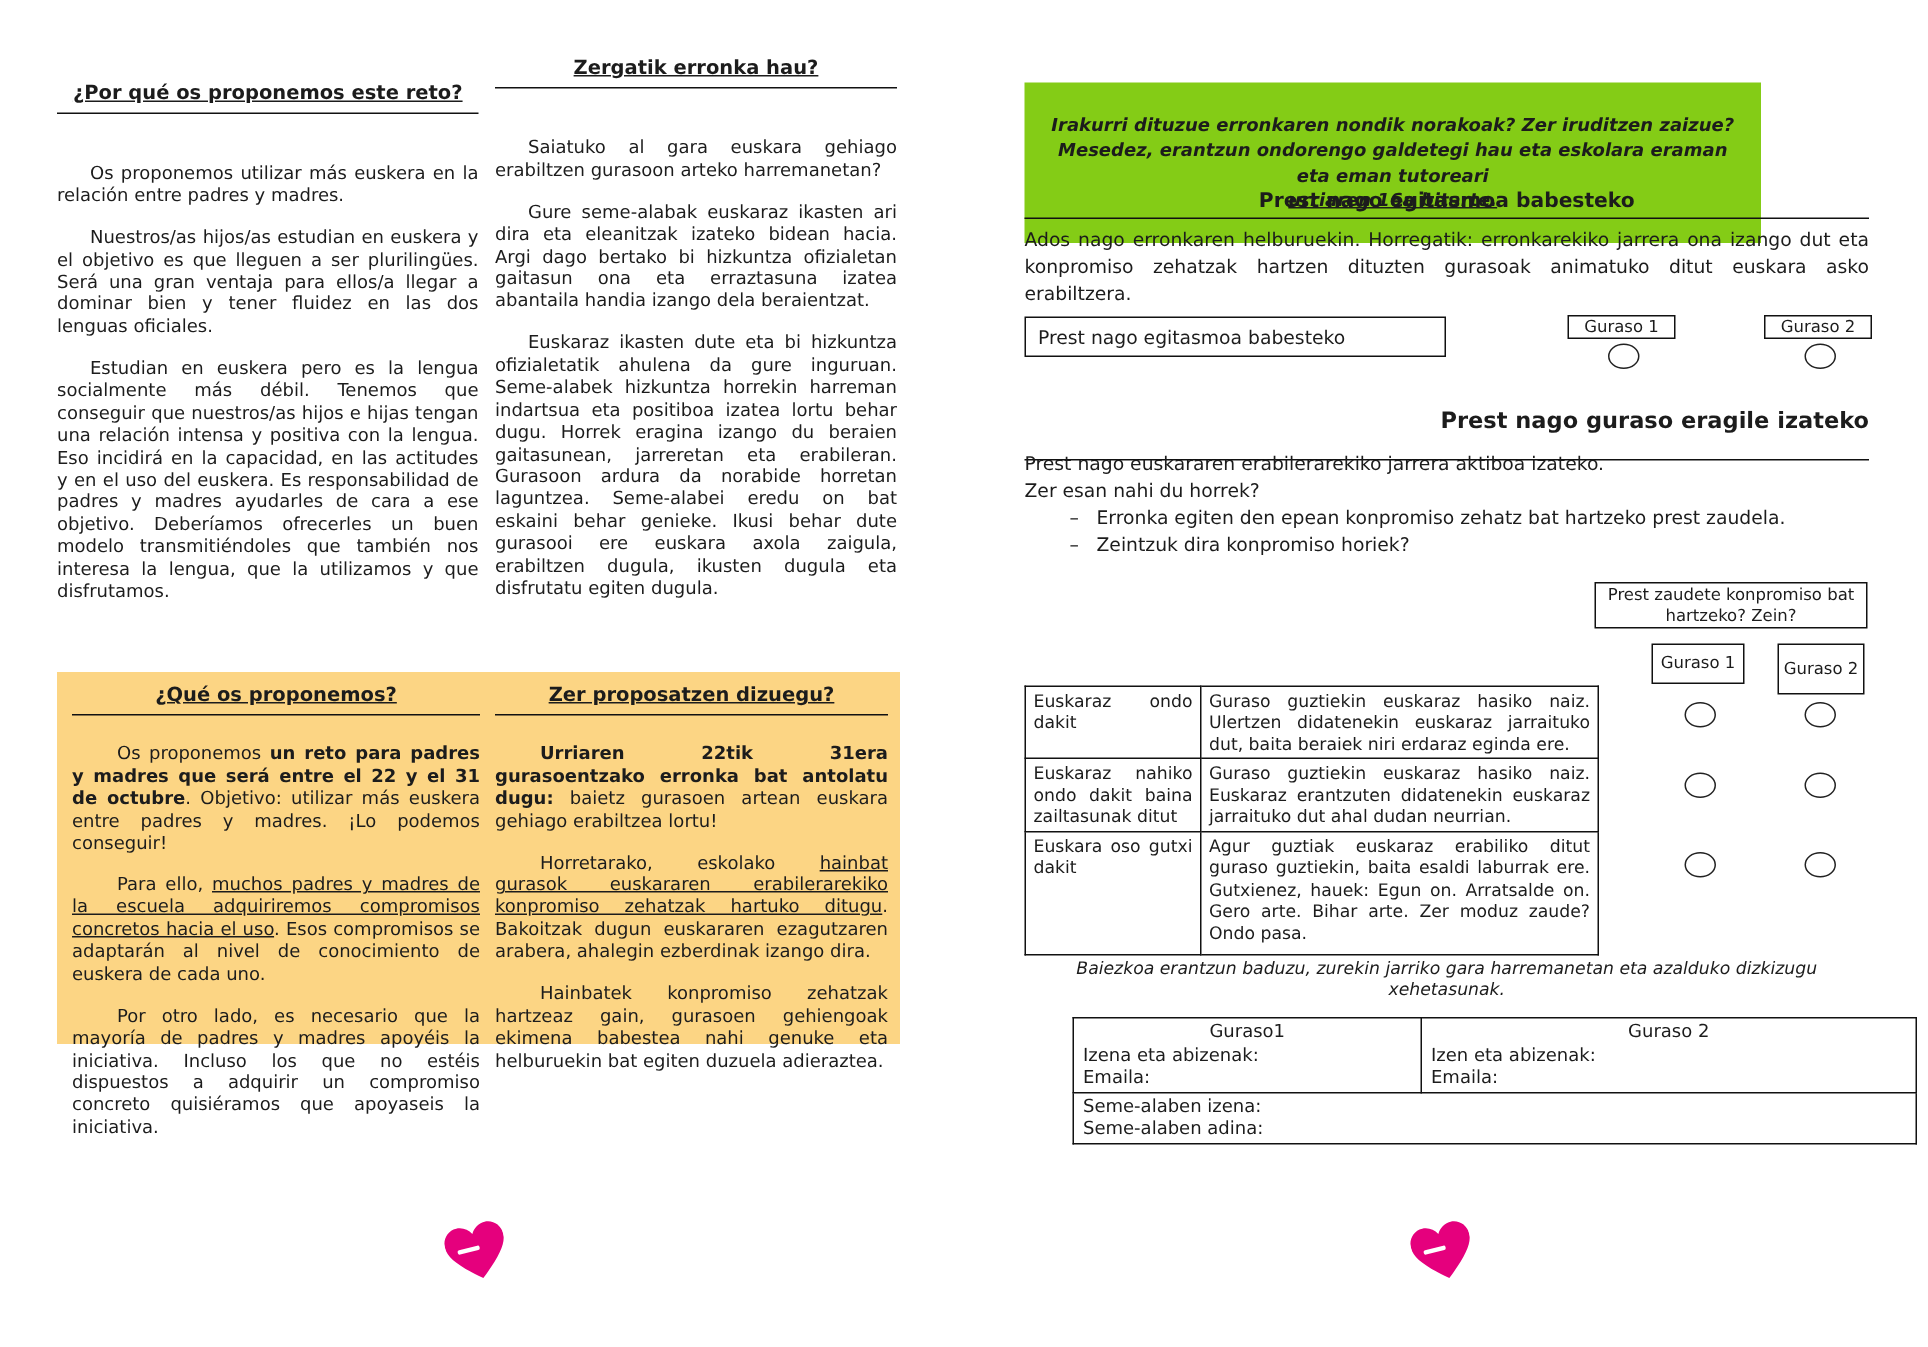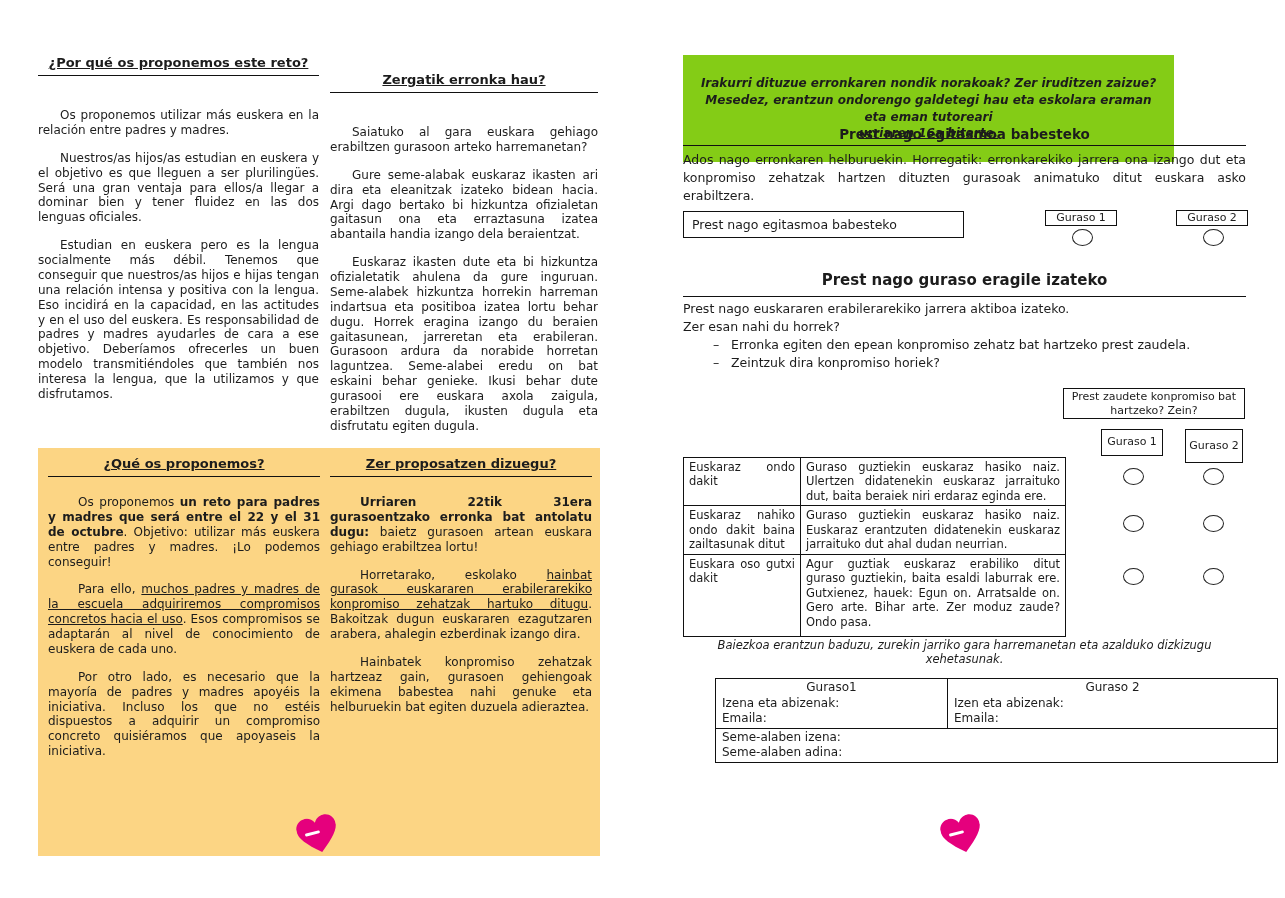--- a/index.html
+++ b/index.html
@@ -18,23 +18,23 @@
     border-bottom:1.6px solid #111; padding-bottom:5px;text-decoration:underline;
   }
   .para { margin-top:13px; font-size:12px; line-height:1.24; text-align:justify; text-indent:22px; }
   .p-first { margin-top:32px; }
   .b  { font-weight:bold; }
   .bu { font-weight:normal; text-decoration:underline; }
   .u  { text-decoration:underline; }
 
   
   .lp-col1 { left:38px;  top:55px; width:281px; }
-  .lp-col2 { left:330px; top:72px; width:268px; }
-
-  .yellow-box { left:38px; top:448px; width:562px; height:408px; background:#fcd584; }
+  .lp-col2 { left:330px; top:38px; width:268px; }
+
+  .yellow-box { left:38px; top:448px; width:562px; height:248px; background:#fcd584; }
   .yb-col1 { position:absolute; left:10px;  top:8px; width:272px; }
   .yb-col2 { position:absolute; left:292px; top:8px; width:262px; }
   .yellow-box .para { text-indent:30px; }
   .yellow-box .p-first { margin-top:18px; }
 
   
   .notice {
     left:683px; top:55px; width:491px; background:#84cc16;
     padding:20px 10px; text-align:center;
     font-style:italic; font-weight:bold; font-size:12px; line-height:1.4;
@@ -55,22 +55,22 @@
   .s1-g1 { left:1045px; top:210px; width:72px; height:16px; }
   .s1-g2 { left:1176px; top:210px; width:72px; height:16px; }
 
   .bubble {
     position:absolute; width:21px; height:17px;
     border:1.3px solid #222; border-radius:50%; background:transparent; cursor:pointer;
   }
   .s1-b1 { left:1072px; top:229px; } .s1-b2 { left:1203px; top:229px; }
 
   .s2-head {
-    left:683px; top:271px; width:563px; text-align:center;
-    font-weight:bold; font-size:15px; border-bottom:1.6px solid #111; padding-bottom:7px;
+    left:683px; top:271px; width:563px; text-align:right;
+    font-weight:bold; font-size:15px; border-bottom:1.6px solid #111; padding-bottom:17px;
   }
   .s2-intro { left:683px; top:300px; width:563px; font-size:12.5px; line-height:1.45; }
   .bullet { padding-left:30px; }
   .bullet .dash { display:inline-block; width:18px; }
 
   .qbox {
     left:1063px; top:388px; width:182px; height:31px; border:1.4px solid #111;
     display:flex; align-items:center; justify-content:center; text-align:center;
     font-size:11px; line-height:1.25; padding:1px 4px; background:#fff;
   }

